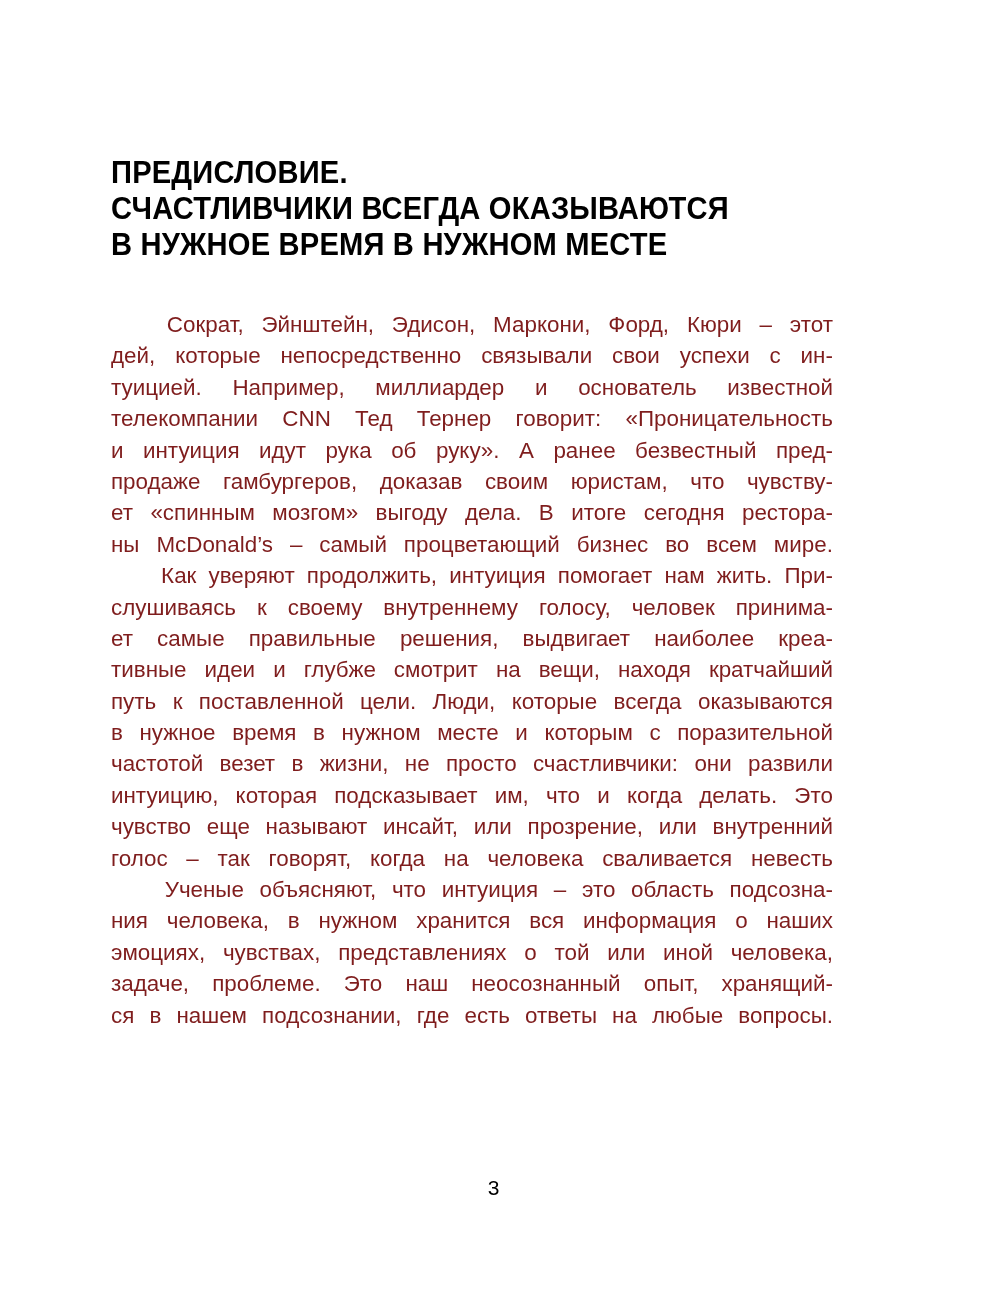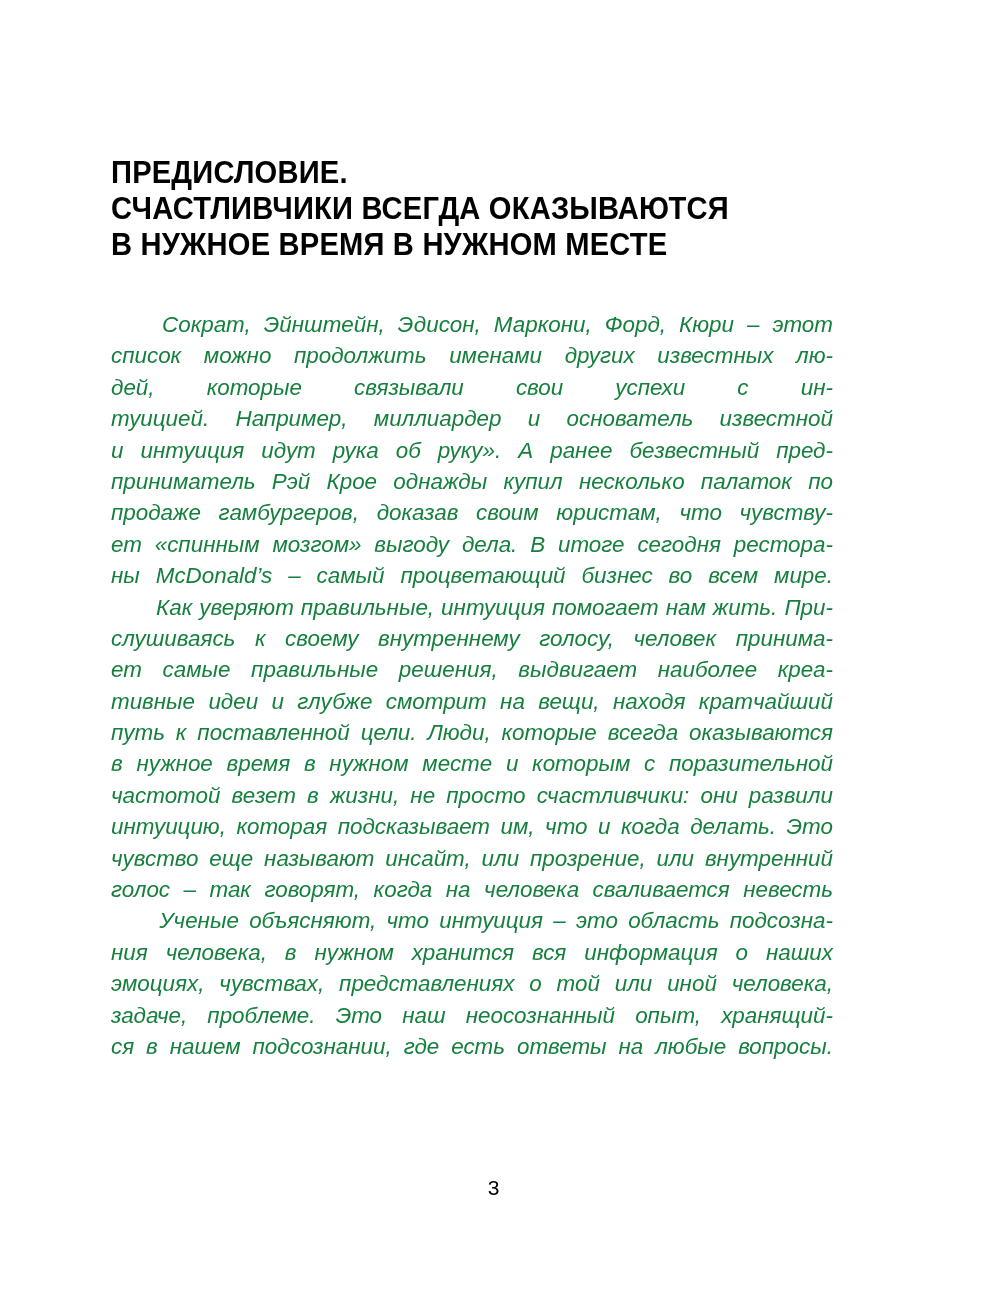--- a/index.html
+++ b/index.html
@@ -56,24 +56,23 @@
   .para {
     display: block;
   }
 
   .tline {
     display: block;
     position: relative;
     height: 31.4px;
     line-height: 31.4px;
     font-size: 22.4px;
-    color: #15803d;
+    color: #7f1d1d;
     white-space: nowrap;
     overflow: visible;
-    font-style: italic;
   }
 
   
   .tline.just {
     display: flex;
     justify-content: space-between;
     width: 722px;
   }
   .tline.just > span {
     white-space: pre;
@@ -121,68 +120,58 @@
           <span>Сократ,</span>
           <span>Эйнштейн,</span>
           <span>Эдисон,</span>
           <span>Маркони,</span>
           <span>Форд,</span>
           <span>Кюри</span>
           <span>–</span>
           <span>этот</span>
         </div>
         <div class="tline just">
-          <span>список</span>
-          <span>можно</span>
-          <span>продолжить</span>
-          <span>именами</span>
-          <span>других</span>
-          <span>известных</span>
-          <span>лю-</span>
-        </div>
-        <div class="tline just">
           <span>дей,</span>
           <span>которые</span>
+          <span>непосредственно</span>
           <span>связывали</span>
           <span>свои</span>
           <span>успехи</span>
           <span>с</span>
           <span>ин-</span>
         </div>
         <div class="tline just">
           <span>туицией.</span>
           <span>Например,</span>
           <span>миллиардер</span>
           <span>и</span>
           <span>основатель</span>
           <span>известной</span>
+        </div>
+        <div class="tline just">
+          <span>телекомпании</span>
+          <span>CNN</span>
+          <span>Тед</span>
+          <span>Тернер</span>
+          <span>говорит:</span>
+          <span>«Проницательность</span>
         </div>
         <div class="tline just">
           <span>и</span>
           <span>интуиция</span>
           <span>идут</span>
           <span>рука</span>
           <span>об</span>
           <span>руку».</span>
           <span>А</span>
           <span>ранее</span>
           <span>безвестный</span>
           <span>пред-</span>
         </div>
         <div class="tline just">
-          <span>приниматель</span>
-          <span>Рэй</span>
-          <span>Крое</span>
-          <span>однажды</span>
-          <span>купил</span>
-          <span>несколько</span>
-          <span>палаток</span>
-          <span>по</span>
-        </div>
-        <div class="tline just">
           <span>продаже</span>
           <span>гамбургеров,</span>
           <span>доказав</span>
           <span>своим</span>
           <span>юристам,</span>
           <span>что</span>
           <span>чувству-</span>
         </div>
         <div class="tline just">
           <span>ет</span>
@@ -205,21 +194,21 @@
           <span>во</span>
           <span>всем</span>
           <span>мире.</span>
         </div>
       </div>
       <div class="para">
         <div class="tline just">
           <span class="indent"></span>
           <span>Как</span>
           <span>уверяют</span>
-          <span>правильные,</span>
+          <span>продолжить,</span>
           <span>интуиция</span>
           <span>помогает</span>
           <span>нам</span>
           <span>жить.</span>
           <span>При-</span>
         </div>
         <div class="tline just">
           <span>слушиваясь</span>
           <span>к</span>
           <span>своему</span>

